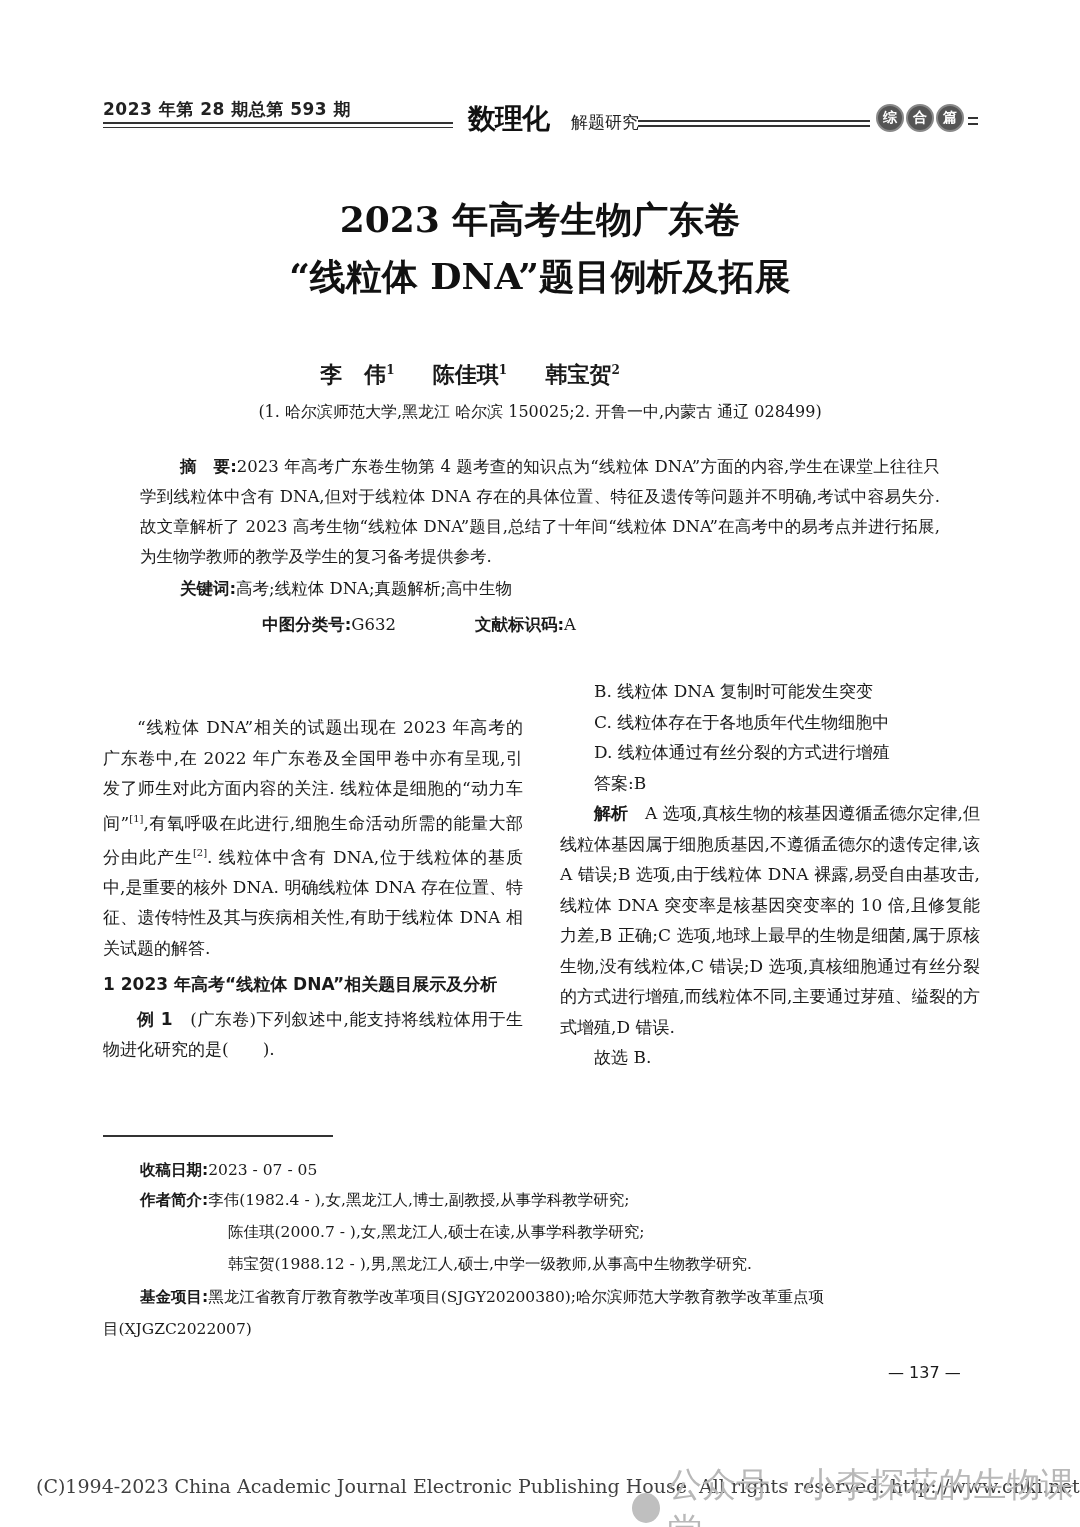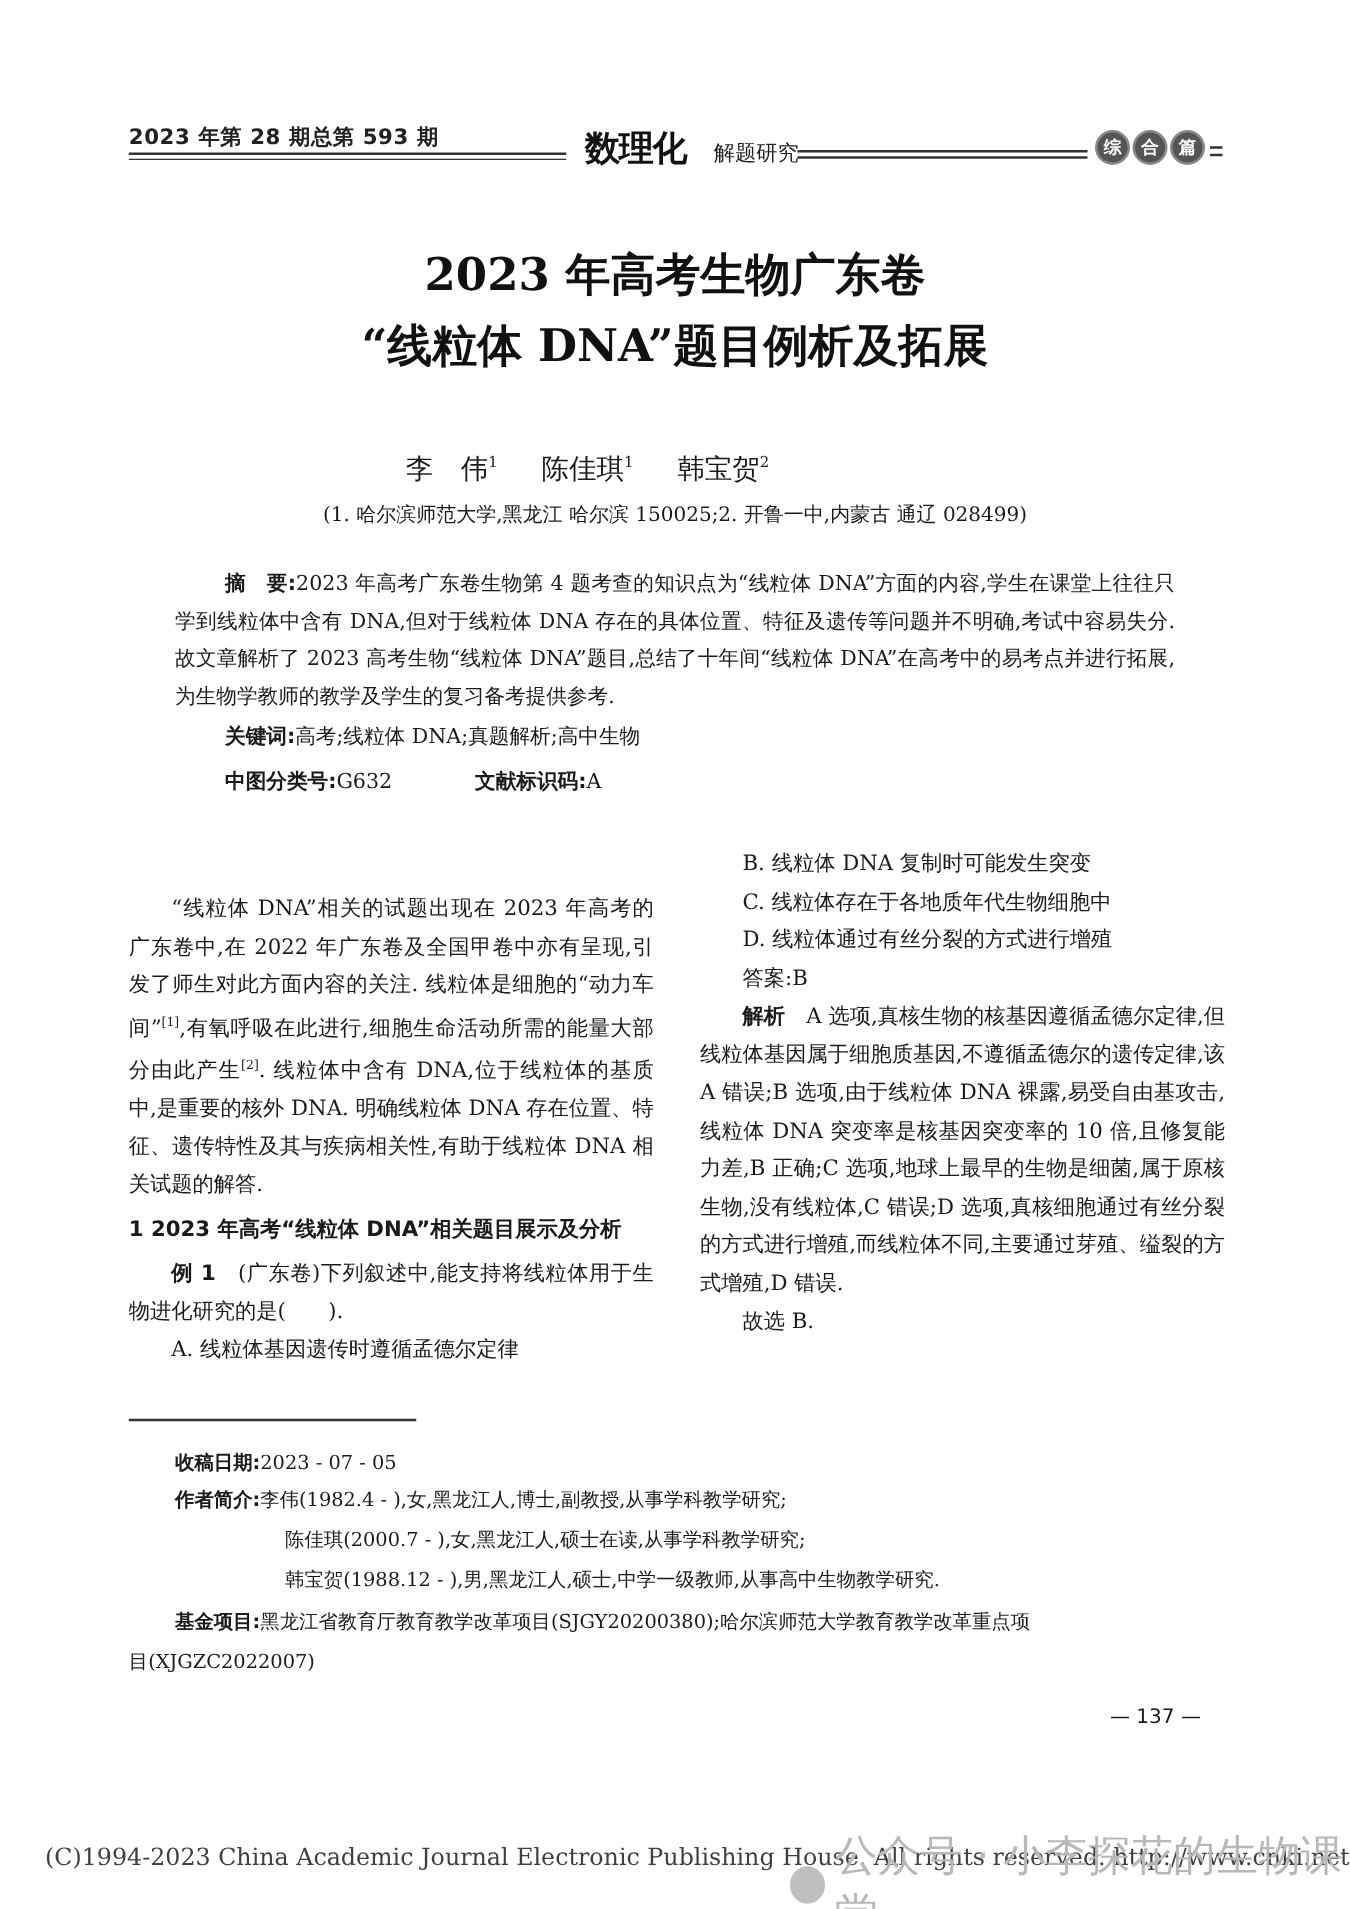--- a/index.html
+++ b/index.html
@@ -19,29 +19,29 @@
   .hdr-sub { font-family: "DejaVu Sans", "Liberation Sans", sans-serif; font-size: 17px; color: #222; }
   .badges { left: 876px; top: 104px; display: flex; gap: 2px; }
   .badge {
     width: 28px; height: 28px; border-radius: 50%; background: #555; color: #fff;
     border: 2px solid #888; box-sizing: border-box;
     font-family: "DejaVu Sans", sans-serif; font-size: 14px; font-weight: bold;
     display: flex; align-items: center; justify-content: center;
   }
   
   .title { left: 0; width: 1080px; text-align: center; font-size: 36px; font-weight: bold; color: #111; }
-  .authors { left: 0; width: 940px; text-align: center; top: 360px; font-size: 22px; }
+  .authors { left: 0; width: 940px; text-align: center; top: 360px; font-size: 22px; font-weight: bold; }
   .authors sup { font-size: 12px; }
   .affil { left: 0; width: 1080px; text-align: center; top: 402px; font-size: 16px; }
   
   .para { font-size: 16.5px; line-height: 30px; text-align: justify; }
   .abstract { left: 140px; top: 452px; width: 800px; text-indent: 40px; }
   .bold-sans { font-family: "DejaVu Sans", "Liberation Sans", sans-serif; font-weight: bold; }
   .kw { left: 180px; top: 578px; font-size: 16.5px; }
-  .cls-row { left: 180px; top: 614px; font-size: 16.5px; display: flex; }
+  .cls-row { left: 196px; top: 614px; font-size: 16.5px; display: flex; text-align: right; }
   
   .col-left { left: 103px; top: 712px; width: 420px; }
   .col-right { left: 560px; top: 676px; width: 420px; }
   .col p { margin: 0; font-size: 17px; line-height: 30.5px; text-align: justify; }
   .indent { text-indent: 34px; }
   .section { font-family: "DejaVu Sans", "Liberation Sans", sans-serif; font-weight: bold; font-size: 18px; line-height: 32px; margin: 6px 0 4px 0 !important; }
   .opt { padding-left: 34px; }
   sup.ref { font-size: 10px; }
   .foot-rule { left: 103px; top: 1135px; width: 230px; height: 1.5px; background: #333; }
   .foot { left: 140px; font-size: 15.5px; }
@@ -91,21 +91,20 @@
 </div>
 <div class="abs cls-row">
   <span style="width:200px;"><span class="bold-sans">中图分类号:</span><span>G632</span></span>
   <span style="width:180px;"><span class="bold-sans">文献标识码:</span><span>A</span></span>
 </div>
 
 <div class="abs col col-left">
   <p class="indent"><span>“线粒体 DNA”相关的试题出现在 2023 年高考的广东卷中,在 2022 年广东卷及全国甲卷中亦有呈现,引发了师生对此方面内容的关注. 线粒体是细胞的“动力车间”</span><sup class="ref">[1]</sup><span>,有氧呼吸在此进行,细胞生命活动所需的能量大部分由此产生</span><sup class="ref">[2]</sup><span>. 线粒体中含有 DNA,位于线粒体的基质中,是重要的核外 DNA. 明确线粒体 DNA 存在位置、特征、遗传特性及其与疾病相关性,有助于线粒体 DNA 相关试题的解答.</span></p>
   <p class="section">1 2023 年高考“线粒体 DNA”相关题目展示及分析</p>
   <p class="indent"><span class="bold-sans">例 1</span><span>　(广东卷)下列叙述中,能支持将线粒体用于生物进化研究的是(　　).</span></p>
-  <p class="opt">A. 线粒体基因遗传时遵循孟德尔定律</p>
 </div>
 
 <div class="abs col col-right">
   <p class="opt">B. 线粒体 DNA 复制时可能发生突变</p>
   <p class="opt">C. 线粒体存在于各地质年代生物细胞中</p>
   <p class="opt">D. 线粒体通过有丝分裂的方式进行增殖</p>
   <p class="opt">答案:B</p>
   <p class="indent"><span class="bold-sans">解析</span><span>　A 选项,真核生物的核基因遵循孟德尔定律,但线粒体基因属于细胞质基因,不遵循孟德尔的遗传定律,该 A 错误;B 选项,由于线粒体 DNA 裸露,易受自由基攻击,线粒体 DNA 突变率是核基因突变率的 10 倍,且修复能力差,B 正确;C 选项,地球上最早的生物是细菌,属于原核生物,没有线粒体,C 错误;D 选项,真核细胞通过有丝分裂的方式进行增殖,而线粒体不同,主要通过芽殖、缢裂的方式增殖,D 错误.</span></p>
   <p class="opt">故选 B.</p>
 </div>

